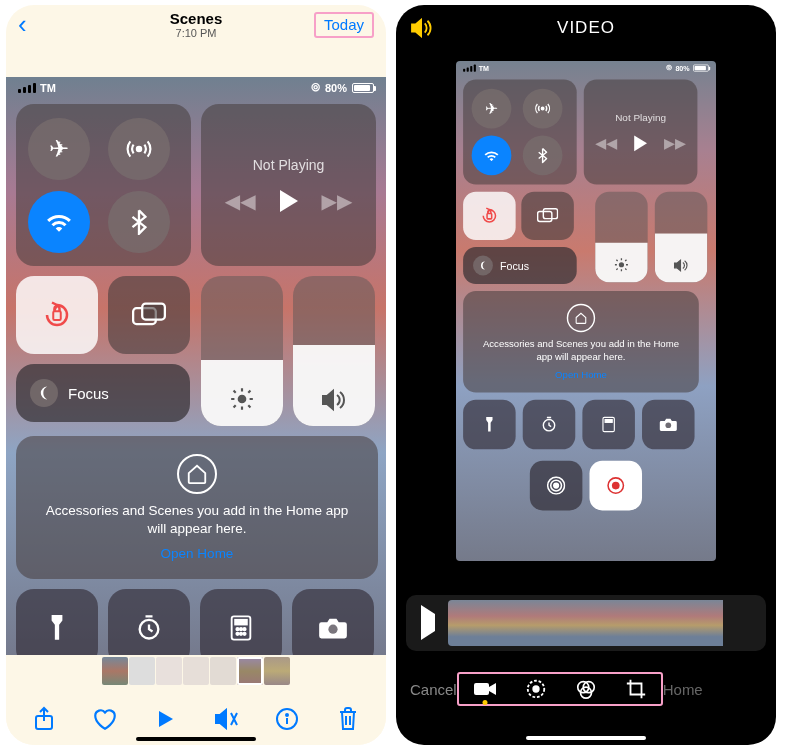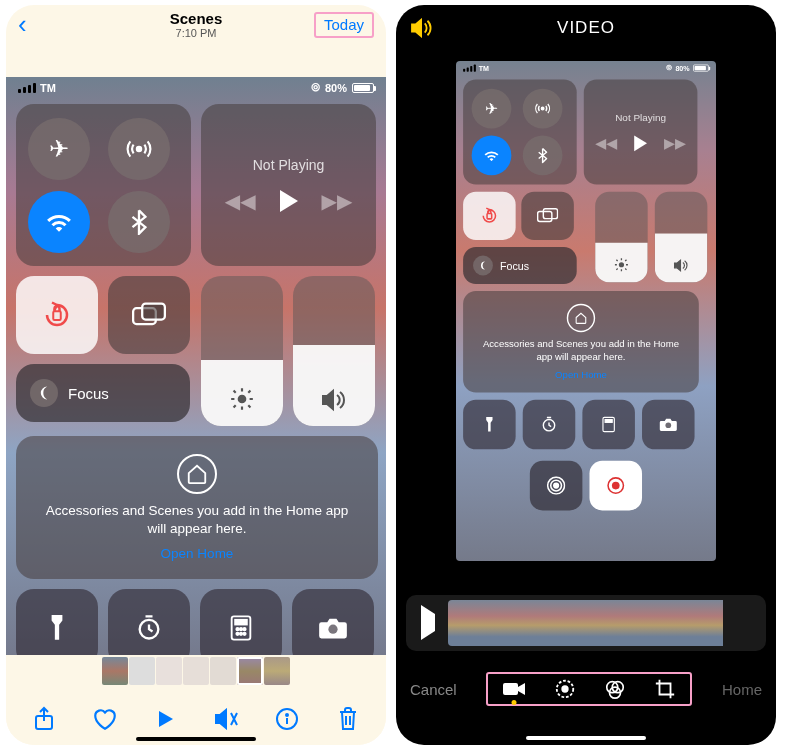--- a/index.html
+++ b/index.html
@@ -157,21 +157,21 @@
   .r-timeline .play { color:#fff; width:28px; text-align:center; }
   .r-timeline .play .tri{width:0;height:0;border-left:14px solid #fff;border-top:9px solid transparent;border-bottom:9px solid transparent;}
   .r-frames { flex:1; height:46px; display:flex; border-radius:4px; overflow:hidden; position:relative; }
   .r-frames .fr { width:25px; height:100%;
                   background:linear-gradient(#7a8697,#b07a7a 35%,#b69c6b 55%,#6d7f98 80%); }
   .r-frames:before,.r-frames:after{content:"";position:absolute;top:0;bottom:0;width:10px;color:#fff;
      display:flex;align-items:center;justify-content:center;font-size:14px;}
   .r-frames:before{left:-12px;content:"\2039";} .r-frames:after{right:-12px;content:"\203A";}
 
   .r-tools { position:absolute; bottom:32px; left:0; right:0; height:48px;
-             display:flex; align-items:center; justify-content:space-between; padding:0 14px; color:#888;}
+             display:flex; align-items:center; padding:0 14px; color:#888;}
   .r-tools .lbl { font-size:15px; }
   .r-tools .grp { display:flex; align-items:center; gap:28px; padding:4px 14px;
                   border:2px solid #f7a0c8; border-radius:3px; }
   .r-tools .grp .tbtn { color:#fff; font-size:19px; position:relative; }
   .r-tools .grp .tbtn.first:after{content:"";position:absolute;bottom:-7px;left:50%;transform:translateX(-50%);
            width:5px;height:5px;background:#ffcc00;border-radius:50%;}
   .r-home-ind { position:absolute; bottom:5px; left:50%; transform:translateX(-50%);
               width:120px; height:4px; background:#fff; border-radius:3px; }
 
   

